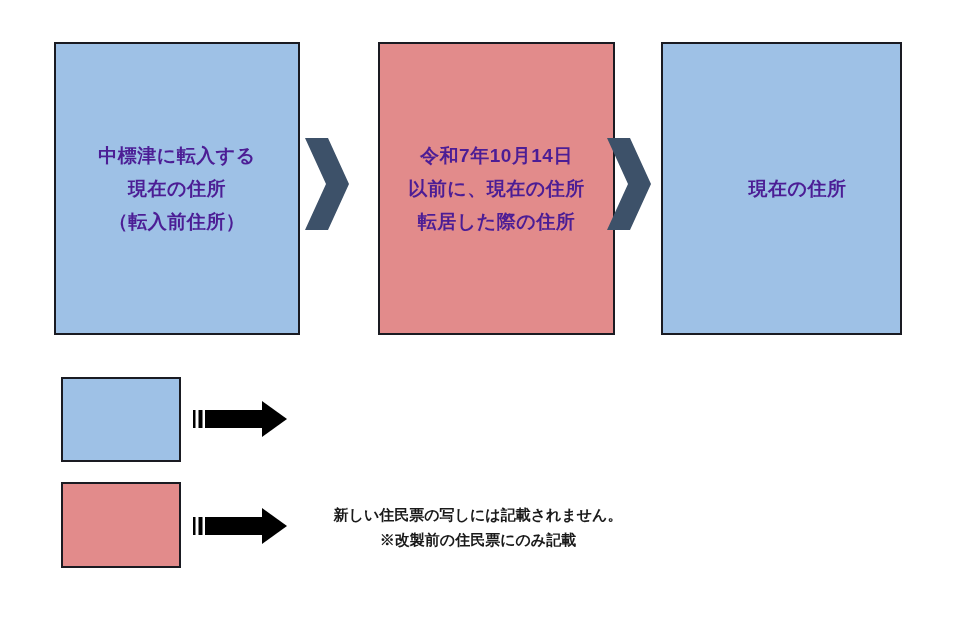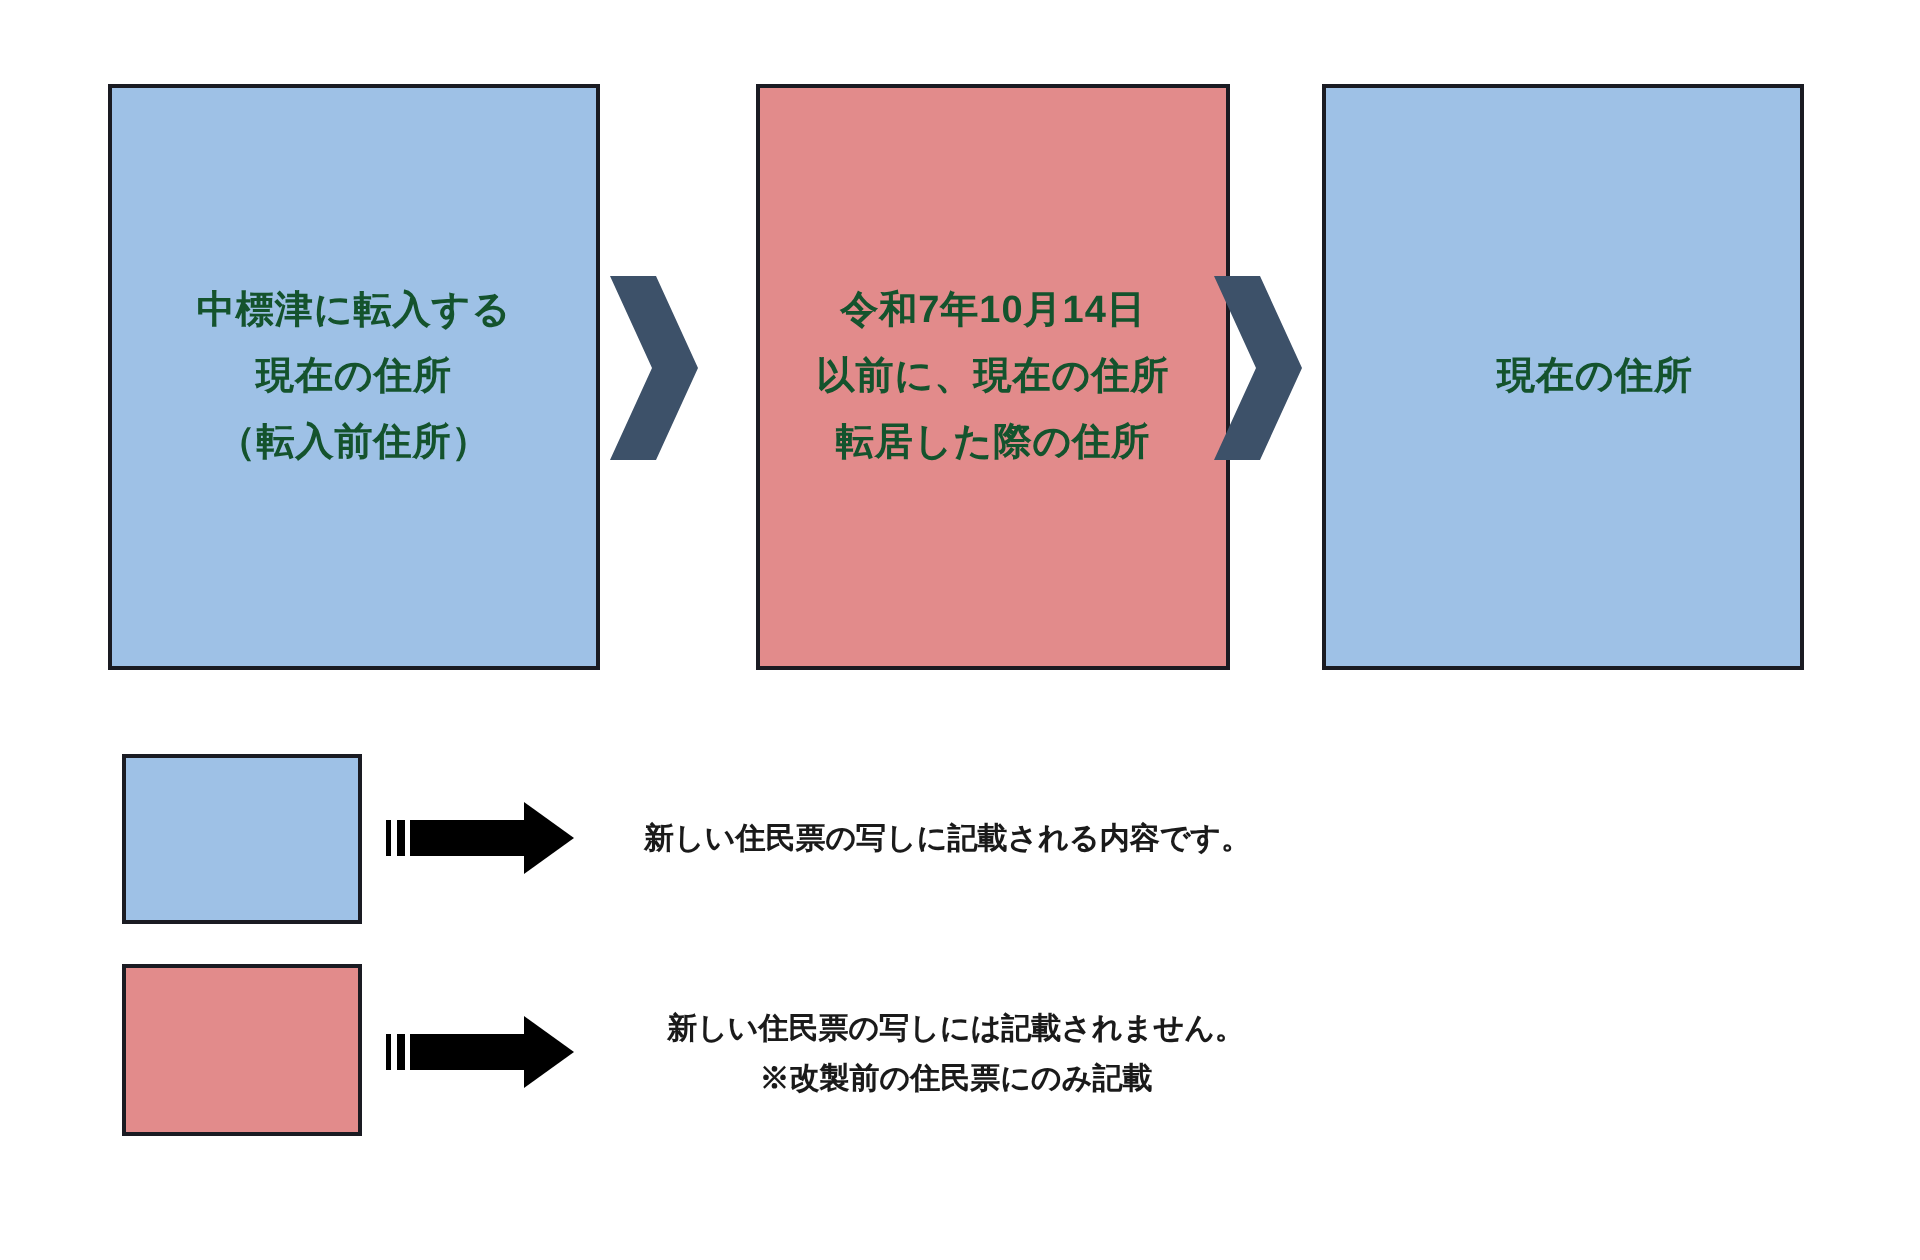--- a/index.html
+++ b/index.html
@@ -8,21 +8,21 @@
     width:960px;height:630px;
     background:#ffffff;
     font-family:"Liberation Sans","DejaVu Sans",sans-serif;
     overflow:hidden;
   }
   
   .flow-box{
     position:absolute;top:42px;height:293px;
     border:2px solid #1a1b22;box-sizing:border-box;
     display:flex;flex-direction:column;align-items:center;justify-content:center;
-    text-align:center;color:#14532d;font-weight:bold;
+    text-align:center;color:#4c1d95;font-weight:bold;
     font-size:19px;line-height:33px;letter-spacing:0.5px;
   }
   .box--blue{background:#9ec1e6;}
   .box--red{background:#e28b8b;}
   #flow-box-1{left:54px;width:246px;}
   #flow-box-2{left:378px;width:237px;}
   #flow-box-3{left:661px;width:241px;padding-left:32px;}
   
   .chevron{position:absolute;top:138px;width:44px;height:92px;}
   #chevron-1{left:305px;}
@@ -82,21 +82,20 @@
 
   <div class="legend-arrow" id="legend-arrow-1">
     <svg width="94" height="38" viewBox="0 0 94 38" xmlns="http://www.w3.org/2000/svg">
       <rect x="0" y="10" width="2.5" height="18" fill="#000000"></rect>
       <rect x="5.5" y="10" width="4" height="18" fill="#000000"></rect>
       <rect x="12" y="10" width="58" height="18" fill="#000000"></rect>
       <polygon points="69,1 94,19 69,37" fill="#000000"></polygon>
     </svg>
   </div>
 
-  <div class="legend-text" id="legend-text-1">新しい住民票の写しに記載される内容です。</div>
 
   <div class="legend-swatch" id="legend-swatch-2"></div>
 
   <div class="legend-arrow" id="legend-arrow-2">
     <svg width="94" height="38" viewBox="0 0 94 38" xmlns="http://www.w3.org/2000/svg">
       <rect x="0" y="10" width="2.5" height="18" fill="#000000"></rect>
       <rect x="5.5" y="10" width="4" height="18" fill="#000000"></rect>
       <rect x="12" y="10" width="58" height="18" fill="#000000"></rect>
       <polygon points="69,1 94,19 69,37" fill="#000000"></polygon>
     </svg>

